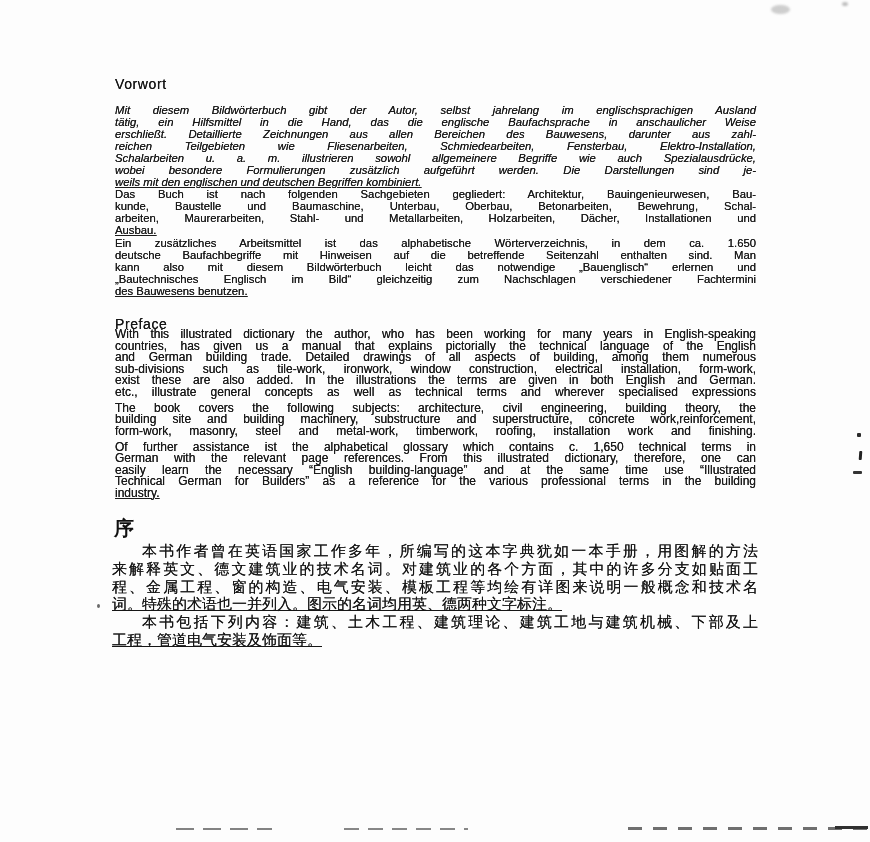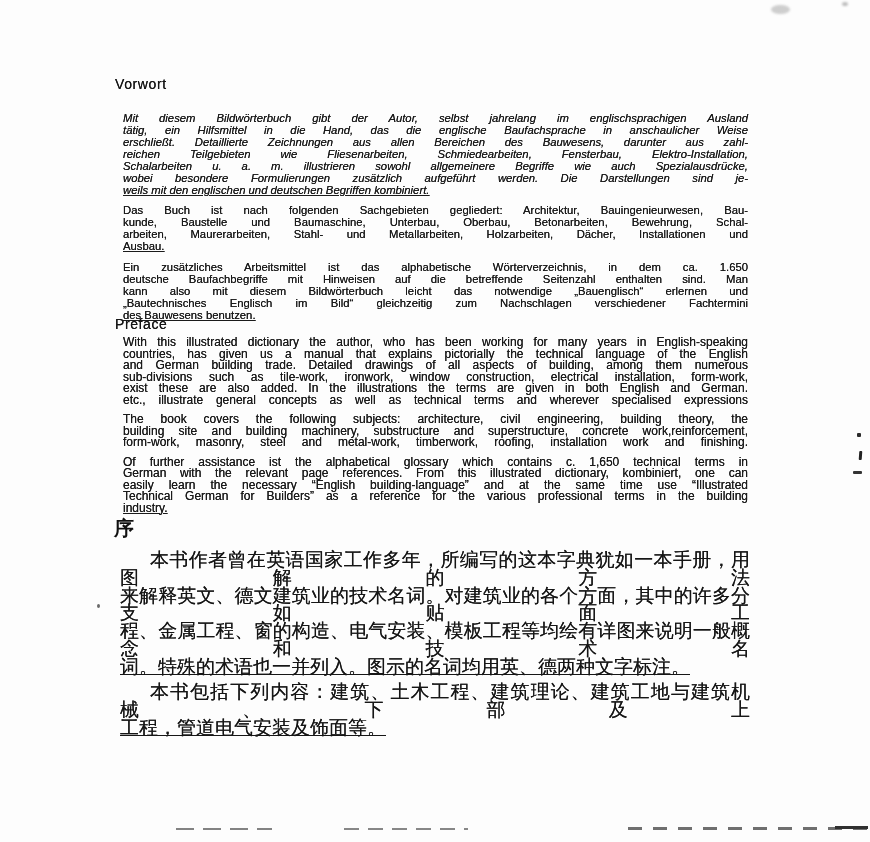--- a/index.html
+++ b/index.html
@@ -24,26 +24,26 @@
     font-size:20px; font-weight:700; color:#101010;
   }
 
   
   .body { position:absolute; }
   #german-body  { left:115px; top:104px; width:641px; font-size:11.3px; line-height:12.05px; }
   #english-body { left:115px; top:329px; width:641px; font-size:12px; line-height:11.5px; }
   #chinese-body {
     left:112px; top:543px; width:646px;
     font-family:"Liberation Serif", serif;
-    font-size:19px; line-height:17.75px; color:#161616;
+    font-size:15px; line-height:17.75px; color:#161616;
   }
   .lat-ink  { text-shadow:0 0 .45px rgba(12,12,12,.95); }
   .cjk-ink  { text-shadow:0 0 .3px rgba(12,12,12,.85); }
 
-  .para { margin:8px; }
+  .para { margin:0; }
   #english-body .para + .para { margin-top:4.5px; }
   .para.italic { font-style:italic; }
 
   .line { text-align:justify; text-align-last:justify; white-space:normal; }
   .line.last { text-align:left; text-align-last:left;text-decoration:underline; }
   .line.indent { text-indent:30px; }
 
   
   .artifact { position:absolute; pointer-events:none; }
   #smudge-top-right { left:771px; top:5px;  width:19px; height:9px; background:#c6c6c6; border-radius:50%; filter:blur(1.3px); opacity:.85; }
@@ -103,21 +103,21 @@
         <div class="line">exist these are also added. In the illustrations the terms are given in both English and German.</div>
         <div class="line">etc., illustrate general concepts as well as technical terms and wherever specialised expressions</div>
       </div>
       <div class="para normal">
         <div class="line">The book covers the following subjects: architecture, civil engineering, building theory, the</div>
         <div class="line">building site and building machinery, substructure and superstructure, concrete work,reinforcement,</div>
         <div class="line">form-work, masonry, steel and metal-work, timberwork, roofing, installation work and finishing.</div>
       </div>
       <div class="para normal">
         <div class="line">Of further assistance ist the alphabetical glossary which contains c. 1,650 technical terms in</div>
-        <div class="line">German with the relevant page references. From this illustrated dictionary, kombiniert, one can</div>
+        <div class="line">German with the relevant page references. From this illustrated dictionary, therefore, one can</div>
         <div class="line">easily learn the necessary “English building-language” and at the same time use “Illustrated</div>
         <div class="line">Technical German for Builders” as a reference for the various professional terms in the building</div>
         <div class="line last">industry.</div>
       </div>
     </div>
 
   <div id="xu-head">序</div>
 
   <div class="body cjk-ink" id="chinese-body">
       <div class="para cjk">

